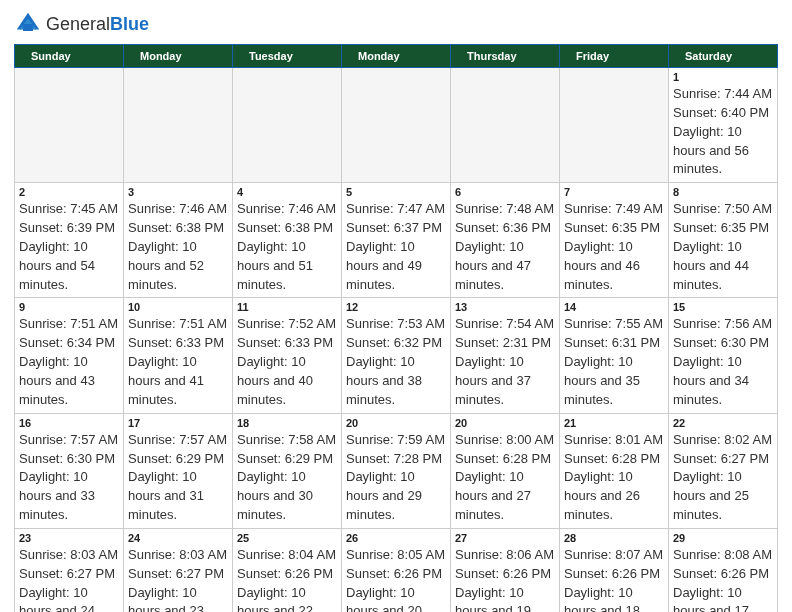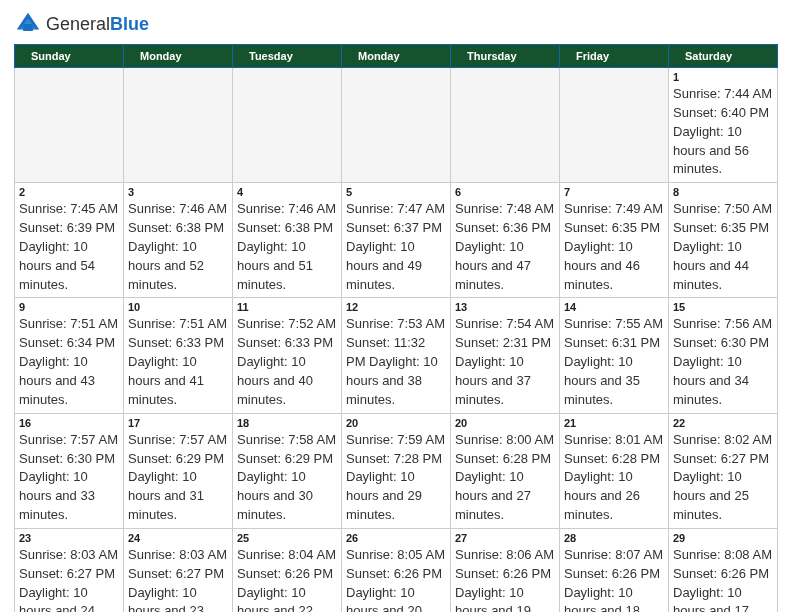--- a/index.html
+++ b/index.html
@@ -208,21 +208,21 @@
           </td>
           <td>
             <span class="day-num">11</span>
             <div class="day-info">Sunrise: 7:52 AM
 Sunset: 6:33 PM
 Daylight: 10 hours and 40 minutes.</div>
           </td>
           <td>
             <span class="day-num">12</span>
             <div class="day-info">Sunrise: 7:53 AM
-Sunset: 11:32 PM
+Sunset: 6:32 PM
 Daylight: 10 hours and 38 minutes.</div>
           </td>
           <td>
             <span class="day-num">13</span>
             <div class="day-info">Sunrise: 7:54 AM
 Sunset: 2:31 PM
 Daylight: 10 hours and 37 minutes.</div>
           </td>
           <td>
             <span class="day-num">14</span>

